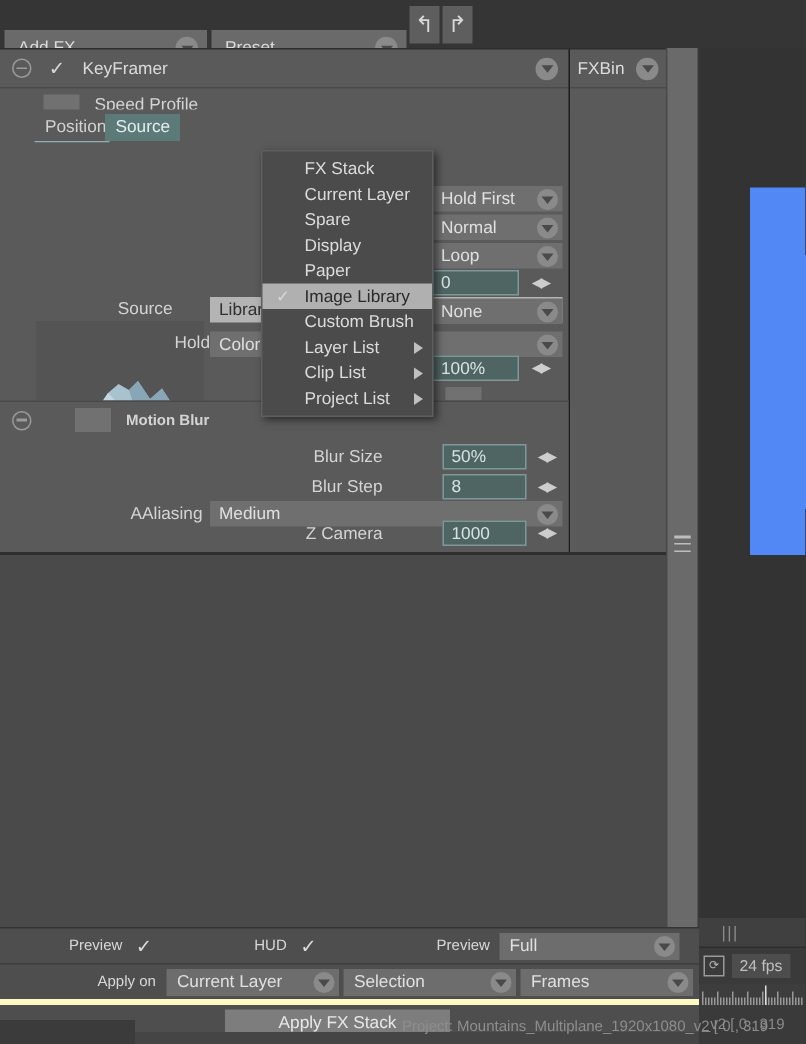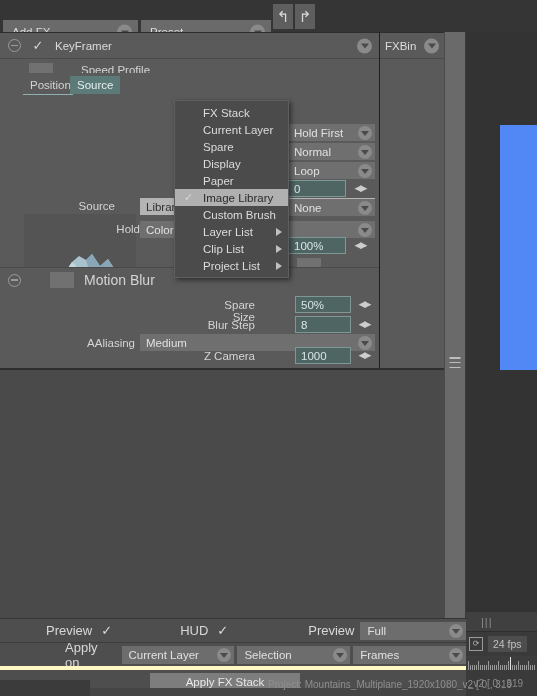--- a/index.html
+++ b/index.html
@@ -88,21 +88,20 @@
   .chk-mark {
     width: 16px; margin-left: 9px; color: #d8d8d8;
     font-size: 13px; text-align: center; line-height: 1;
   }
   .row-title { margin-left: 9px; font-size: 11.5px; color: #dcdcdc; }
   .row-head > .caret { right: 7px; }
 
   .sub-row {
     height: 23px; display: flex; align-items: center;
     border-bottom: 1px solid #4a4a4a;
-    gap: 18px;
   }
   .small-box {
     width: 24px; height: 15px; background: #717171;
     margin-left: 29px;
   }
   .sub-label { margin-left: 10px; font-size: 11.5px; color: #d4d4d4; }
 
   
   #tabrow {
     position: absolute; left: 0; top: 73px; width: 379px; height: 22px;
@@ -176,21 +175,21 @@
   .tri-r { border-left: 8px solid #8c8c8c; }
   .wrench { font-size: 13px; color: #9a9a9a; line-height: 1; }
 
   
   #mblur-row {
     position: absolute; left: 0; top: 267px; width: 379px; height: 25px;
     background: #5a5a5a; border-top: 1px solid #4a4a4a;
     display: flex; align-items: center;
   }
   #mblur-box { width: 24px; height: 16px; background: #717171; margin-left: 29px; }
-  #mblur-label { margin-left: 10px; font-size: 14px; color: #d4d4d4; }
+  #mblur-label { margin-left: 10px; font-size: 10px; color: #d4d4d4; font-weight: bold; }
 
   #blurfields {
     position: absolute; left: 0; top: 292px; width: 379px; height: 78px;
     background: #5a5a5a;
   }
 
   
   #rightnav {
     position: absolute; left: 380px; top: 58px; width: 64px; height: 312px;
   }
@@ -277,21 +276,21 @@
   }
   #bot2 {
     position: absolute; left: 0; top: 642px; width: 466px; height: 24px;
     background: #4e4e4e; border-top: 1px solid #3d3d3d;
     display: flex; align-items: center;
   }
   #bot3 {
     position: absolute; left: 0; top: 666px; width: 466px; height: 22px;
     background: #4e4e4e; border-top: 4px solid #fef9c3;
   }
-  .bot-lbl { font-size: 13px; color: #d8d8d8; }
+  .bot-lbl { font-size: 10px; color: #d8d8d8; }
   .bot-chk { font-size: 13px; color: #dcdcdc; margin-left: 9px; line-height: 1; }
   .bot-combo {
     height: 18px; background: #6d6d6d; color: #e0e0e0;
     font-size: 11.5px; display: flex; align-items: center;
     padding-left: 7px; position: relative;
   }
   .bot-combo .caret { right: 3px; width: 14px; height: 14px; }
   #apply-btn {
     position: absolute; left: 150px; top: 3px; width: 150px; height: 17px;
     background: #7d7d7d; color: #e8e8e8;
@@ -455,21 +454,21 @@
   </div>
 </div>
 
 <div id="mblur-row">
   <span class="circ-minus"></span>
   <span id="mblur-box"></span>
   <span id="mblur-label">Motion Blur</span>
 </div>
 
 <div id="blurfields">
-  <div class="lbl" style="left:200px; top:7px; width:55px;">Spare Size</div>
+  <div class="lbl" style="left:200px; top:7px; width:55px;">Blur Size</div>
   <div class="numfield" style="left:295px; top:4px; width:56px;">
     <span>50%</span>
   </div>
   <div class="spinner" style="left:356px; top:4px;">◀▶</div>
 
   <div class="lbl" style="left:200px; top:27px; width:55px;">Blur Step</div>
   <div class="numfield" style="left:295px; top:24px; width:56px;">
     <span>8</span>
   </div>
   <div class="spinner" style="left:356px; top:24px;">◀▶</div>

